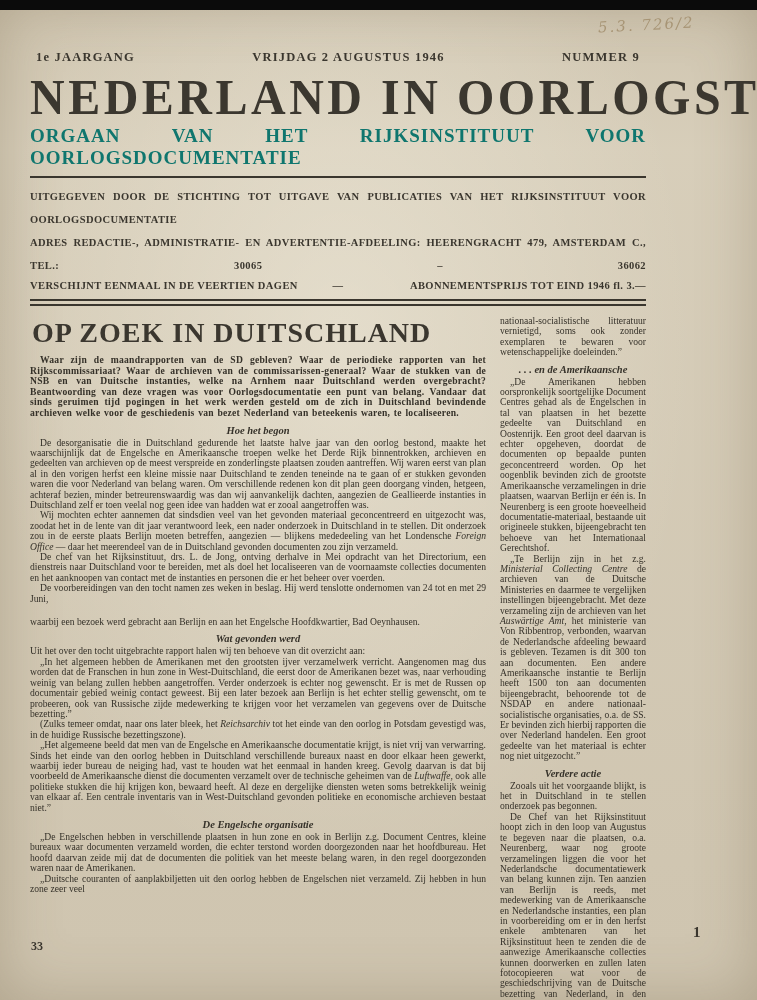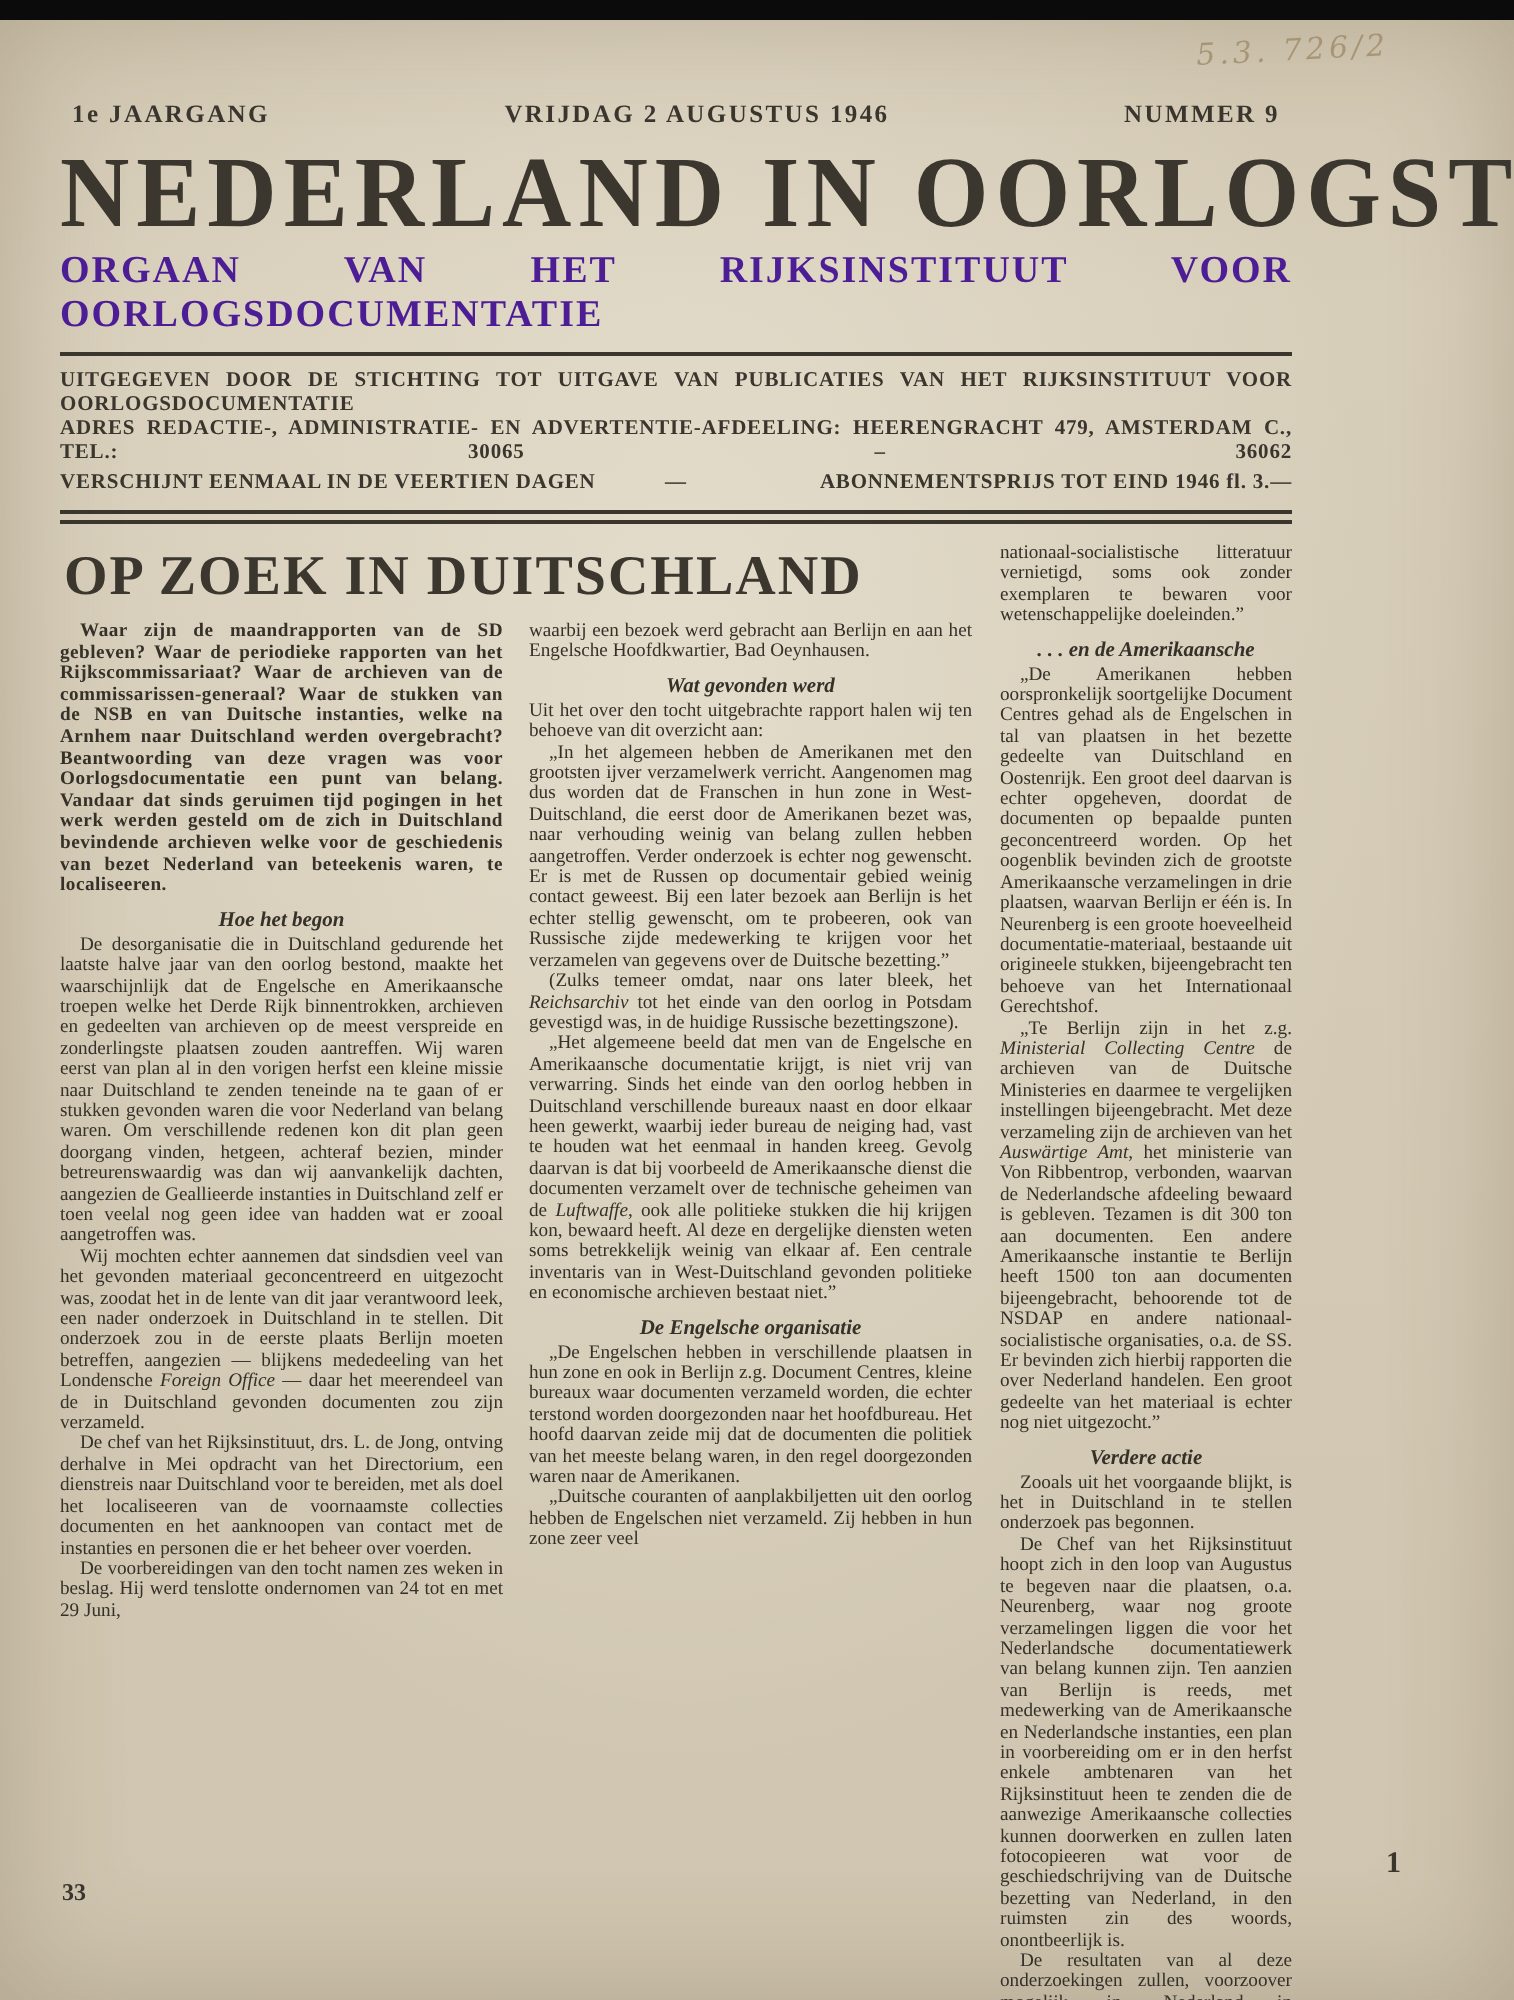--- a/index.html
+++ b/index.html
@@ -31,48 +31,48 @@
   }
   .masthead-title {
     margin-top:4px;
     font-size:48px; font-weight:bold; letter-spacing:3.5px;
     white-space:nowrap; text-align:center; color:#3b372f;
     transform:scaleY(1.05);
   }
   .masthead-sub {
     margin-top:1px;
     font-size:19px; font-weight:bold; letter-spacing:1px;
-    text-align:justify; text-align-last:justify; color:#4c1d95;
+    text-align:justify; text-align-last:justify; color:#0f766e;
   }
   .rule-single { margin-top:7px; height:2px; background:#3a362e; }
   .imprint {
     margin-top:5px; padding:2px 0 3px 0;
     font-weight:bold; font-size:10.5px; letter-spacing:0.4px; color:#3a362e;
   }
-  .imprint-line { line-height:12px; text-align:justify; text-align-last:justify; }
+  .imprint-line { line-height:23px; text-align:justify; text-align-last:justify; }
   .imprint-line3 { display:flex; line-height:17px; }
   .imprint-line3 .l3-left  { flex:1; text-align:left; }
   .imprint-line3 .l3-dash  { flex:0 0 auto; padding:0 14px; }
   .imprint-line3 .l3-right { flex:1; text-align:right; }
   .rule-double { margin-top:2px; height:7px; border-top:2px solid #3a362e; border-bottom:2px solid #3a362e; }
 
   .main { display:flex; gap:14px; margin-top:9px; }
   .left-wrap { flex:0 0 456px; }
   .col-right { flex:1; padding-top:1px; }
 
   .article-title {
     font-size:28px; font-weight:bold; letter-spacing:1px; color:#3b372f;
     margin:2px 0 6px 2px; white-space:nowrap;
   }
   .article-sub {
     width:300px; margin:0 0 8px auto;
     font-size:13.5px; font-weight:bold; font-style:italic;
     text-align:justify; line-height:1.25; color:#3b372f;
   }
-  .two-cols { display:flex; gap:13px; }
+  .two-cols { display:flex; gap:13px;flex-direction:column; }
   .col { flex:1; min-width:0; }
 
   .para {
     font-size:9.6px; line-height:10.4px; text-align:justify; color:#353129;
     hyphens:auto; -webkit-hyphens:auto;
   }
   .para.indent { text-indent:10px; }
   .para.intro { font-weight:bold; letter-spacing:0.25px; word-spacing:1px; line-height:10.6px; }
   .sec-heading {
     font-size:10.5px; font-weight:bold; font-style:italic;

